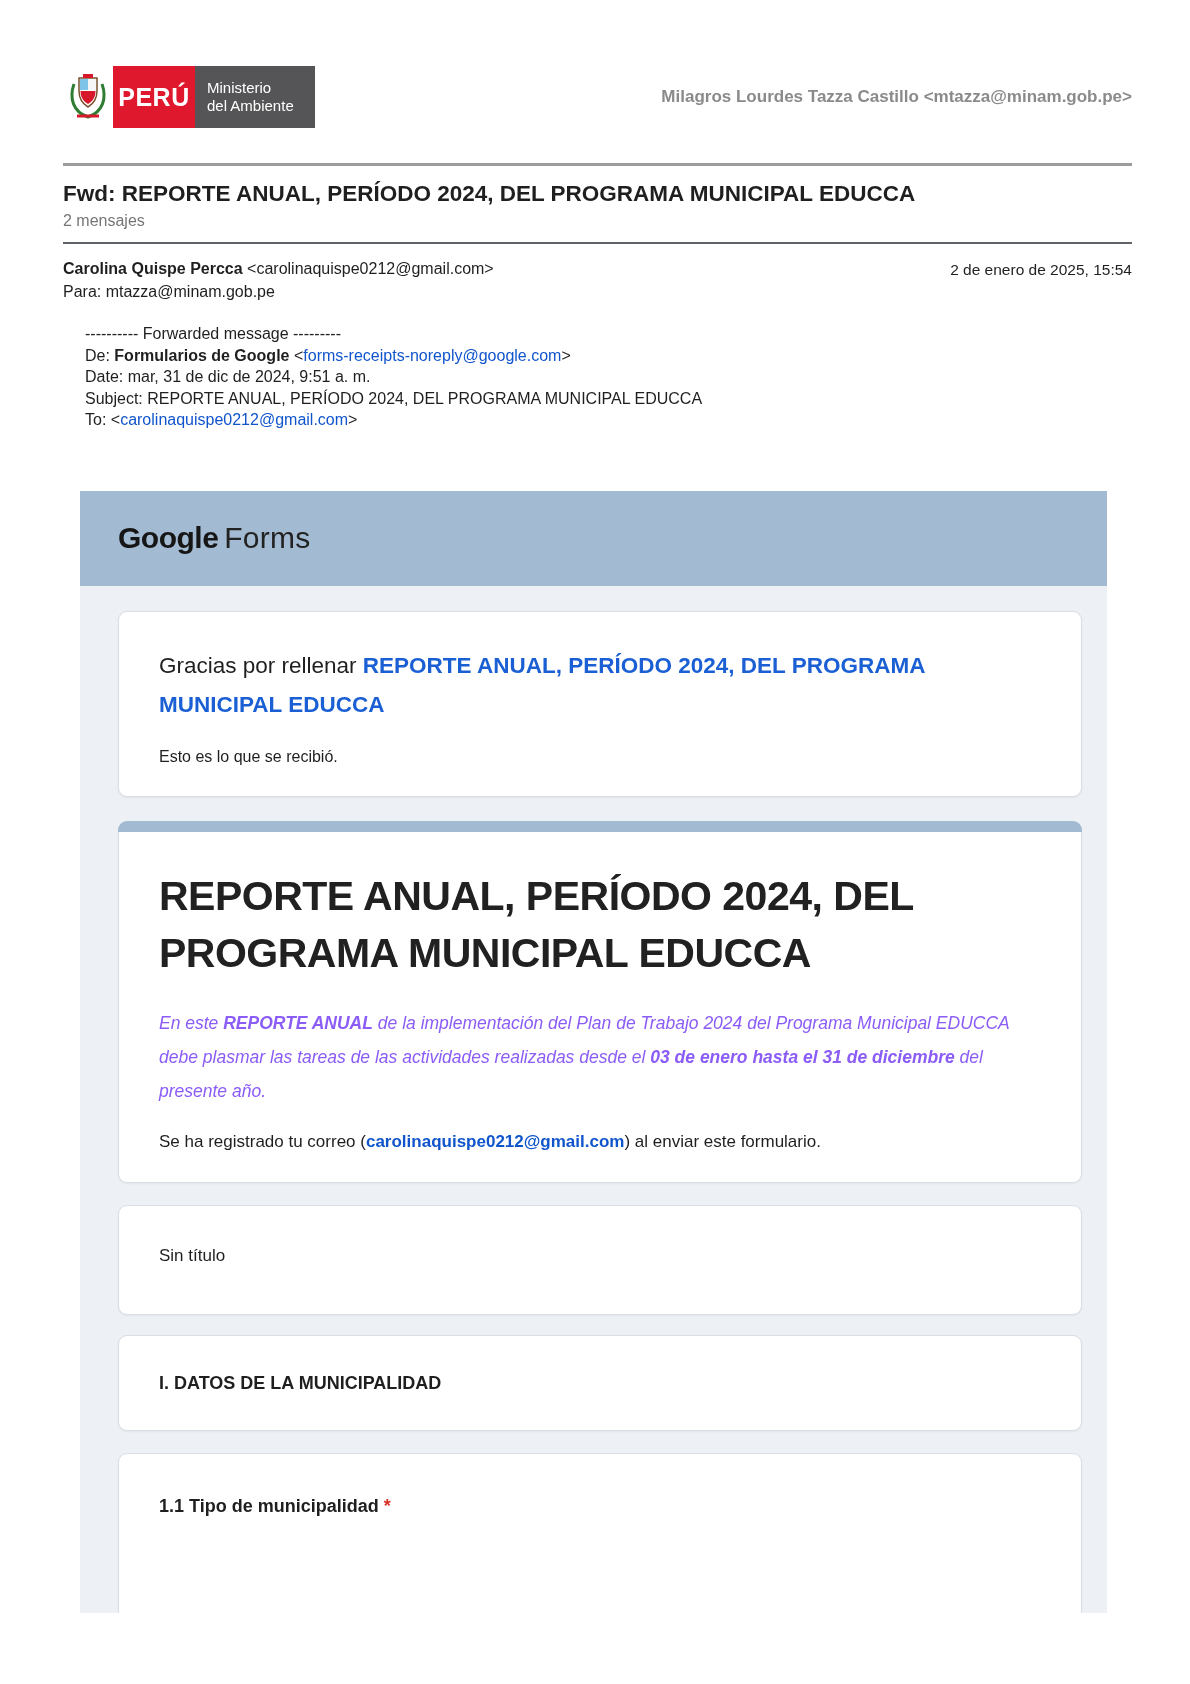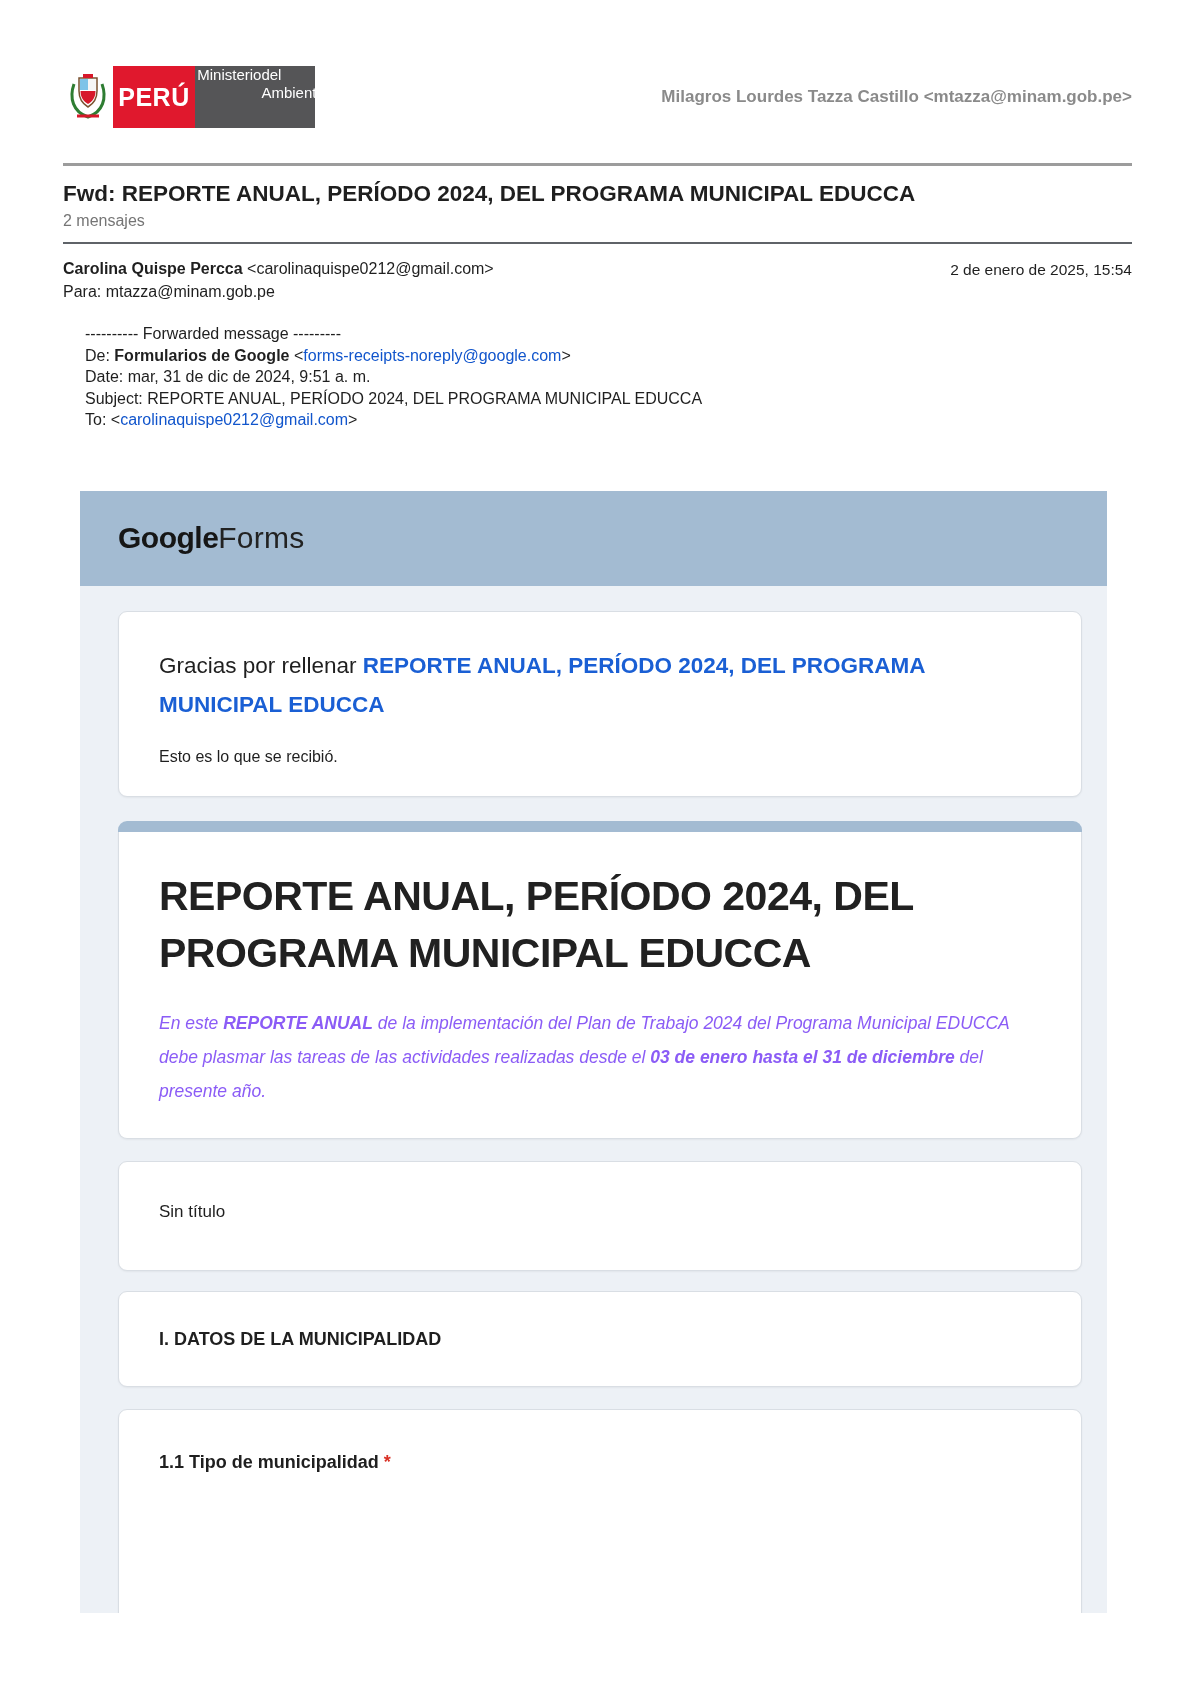--- a/index.html
+++ b/index.html
@@ -15,21 +15,21 @@
   .top { display:flex; justify-content:space-between; align-items:center; height:62px; }
   .logo { display:flex; height:62px; }
   .logo-emblem { width:50px; background:#fff; display:flex; align-items:center; justify-content:center; }
   .logo-red {
     background:var(--logo-red,#e0182d); color:#fff; width:82px;
     display:flex; align-items:center; justify-content:center;
     font-weight:bold; font-size:25px; letter-spacing:.5px;
   }
   .logo-gray {
     background:var(--logo-gray,#555557); color:#fff; width:120px; padding-left:12px;
-    display:flex; flex-direction:row; justify-content:center;
+    display:flex; flex-direction:column; justify-content:center;
     font-size:15px; line-height:18px;
   }
   .account { color:var(--muted-gray,#8a8a8a); font-weight:bold; font-size:17px; }
 
   .rule1 { border:none; border-top:3px solid #9c9c9c; margin:35px 0 0; }
   .subject { font-size:22.5px; font-weight:bold; margin:15px 0 0; letter-spacing:0; }
   .count { color:#757575; font-size:16px; margin-top:5px; }
   .rule2 { border:none; border-top:2px solid #5f6368; margin:12px 0 0; }
 
   .msghead { display:flex; justify-content:space-between; margin-top:13px; font-size:16px; line-height:23px; }
@@ -43,21 +43,21 @@
   .forms-wrap {
     margin:60px 25px 0 17px; height:1122px; overflow:hidden;
     background:var(--forms-bg,#edf1f6);
   }
   .band {
     height:95px; background:var(--band,#a3bbd2);
     display:flex; align-items:center; padding-left:38px;
   }
   .brand { font-size:30px; color:#161616; }
   .brand .g { font-weight:600; letter-spacing:-0.5px; }
-  .brand .f { font-weight:400; letter-spacing:0.2px; color:#222; }
+  .brand .f { font-weight:400; letter-spacing:0.2px; margin-left:6px; color:#222; }
 
   .cards { padding:25px 25px 0 38px; }
   .card {
     background:#fff; border:1px solid #d9dee4; border-radius:9px;
     box-shadow:0 1px 2px rgba(0,0,0,.05);
   }
   .thanks { padding:34px 40px 30px; }
   .thanks-line { font-size:22.5px; line-height:39px; margin:0; font-weight:normal; }
   .big-link { color:var(--thanks-link,#1a5fd4); font-weight:bold; text-decoration:none; cursor:pointer; }
   .note { font-size:16px; margin:24px 0 0; }
@@ -150,20 +150,23 @@
         <p class="note">Esto es lo que se recibió.</p>
       </div>
 
       <div class="form-block">
         <div class="accent"></div>
         <div class="card form-card">
           <h2 class="form-title">REPORTE ANUAL, PERÍODO 2024, DEL PROGRAMA MUNICIPAL EDUCCA</h2>
           <p class="desc">
             <span>En este </span><span class="b">REPORTE ANUAL</span><span> de la implementación del Plan de Trabajo 2024 del Programa Municipal EDUCCA debe plasmar las tareas de las actividades realizadas desde el </span><span class="b">03 de enero hasta el 31 de diciembre</span><span> del presente año.</span>
           </p>
+          <p class="reg">
+            <span>Se ha registrado tu correo (</span><a class="link">carolinaquispe0212@gmail.com</a><span>) al enviar este formulario.</span>
+          </p>
         </div>
       </div>
 
       <div class="card small-card">
         <p>Sin título</p>
       </div>
 
       <div class="card section-card">
         <p>I. DATOS DE LA MUNICIPALIDAD</p>
       </div>

